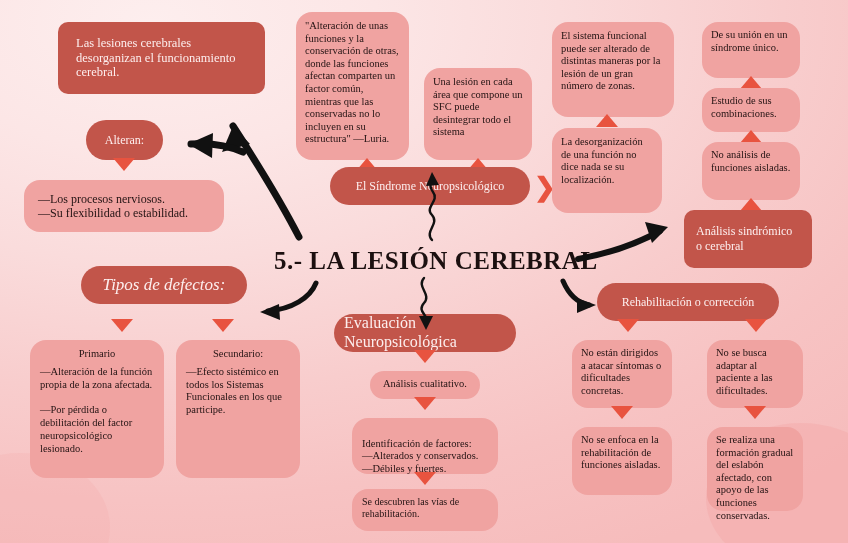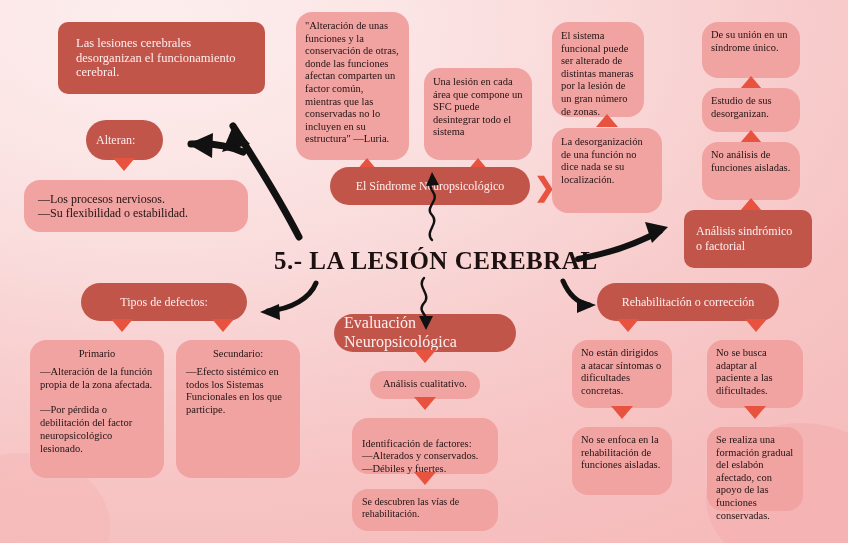--- a/index.html
+++ b/index.html
@@ -47,76 +47,76 @@
 
 <div id="canvas">
 
   <div class="blob b1"></div>
   <div class="blob b2"></div>
 
   <div class="node dark ctr" style="left:58px;top:22px;width:207px;height:72px;padding:14px 18px;font-size:12.5px;text-align:left;display:flex;align-items:center;">
     <span>Las lesiones cerebrales desorganizan el funcionamiento cerebral.</span>
   </div>
 
-  <div class="node dark ctr" style="left:86px;top:120px;width:77px;height:40px;font-size:12px;display:flex;align-items:center;border-radius:20px;">
+  <div class="node dark ctr" style="left:86px;top:120px;width:77px;height:40px;font-size:12px;display:flex;align-items:center;justify-content:center;border-radius:20px;">
     <span>Alteran:</span>
   </div>
   <div class="tri down" style="left:113px;top:158px;"></div>
 
-  <div class="node light" style="left:24px;top:180px;width:224px;height:52px;padding:10px 14px;font-size:12px;display:flex;align-items:center;white-space:pre-line;">
+  <div class="node light" style="left:24px;top:180px;width:200px;height:52px;padding:10px 14px;font-size:12px;display:flex;align-items:center;white-space:pre-line;">
     <span>—Los procesos nerviosos.
 —Su flexibilidad o estabilidad.</span>
   </div>
 
   <div class="node light" style="left:296px;top:12px;width:113px;height:148px;padding:8px 9px;font-size:10.5px;line-height:1.2;">
     <span>"Alteración de unas funciones y la conservación de otras, donde las funciones afectan comparten un factor común, mientras que las conservadas no lo incluyen en su estructura" —Luria.</span>
   </div>
   <div class="tri up" style="left:356px;top:158px;"></div>
 
   <div class="node light" style="left:424px;top:68px;width:108px;height:92px;padding:8px 9px;font-size:10.5px;line-height:1.2;">
     <span>Una lesión en cada área que compone un SFC puede desintegrar todo el sistema</span>
   </div>
   <div class="tri up" style="left:467px;top:158px;"></div>
 
   <div class="node dark" style="left:330px;top:167px;width:200px;height:38px;border-radius:19px;font-size:12px;display:flex;align-items:center;justify-content:center;">
     <span>El Síndrome Neuropsicológico</span>
   </div>
   <div class="chev" style="left:534px;top:174px;">❯❯</div>
 
-  <div class="node light" style="left:552px;top:22px;width:92px;height:95px;padding:8px 9px;font-size:10.5px;line-height:1.2;">
+  <div class="node light" style="left:552px;top:22px;width:122px;height:95px;padding:8px 9px;font-size:10.5px;line-height:1.2;">
     <span>El sistema funcional puede ser alterado de distintas maneras por la lesión de un gran número de zonas.</span>
   </div>
   <div class="tri up" style="left:596px;top:114px;"></div>
 
   <div class="node light" style="left:552px;top:128px;width:110px;height:85px;padding:8px 9px;font-size:10.5px;line-height:1.2;">
     <span>La desorganización de una función no dice nada se su localización.</span>
   </div>
 
   <div class="node light" style="left:702px;top:22px;width:98px;height:56px;padding:7px 9px;font-size:10.5px;line-height:1.2;">
     <span>De su unión en un síndrome único.</span>
   </div>
   <div class="tri up" style="left:740px;top:76px;"></div>
 
   <div class="node light" style="left:702px;top:88px;width:98px;height:44px;padding:7px 9px;font-size:10.5px;line-height:1.2;">
-    <span>Estudio de sus desorganizan.</span>
+    <span>Estudio de sus combinaciones.</span>
   </div>
   <div class="tri up" style="left:740px;top:130px;"></div>
 
   <div class="node light" style="left:702px;top:142px;width:98px;height:58px;padding:7px 9px;font-size:10.5px;line-height:1.2;">
     <span>No análisis de funciones aisladas.</span>
   </div>
   <div class="tri up" style="left:740px;top:198px;"></div>
 
   <div class="node dark" style="left:684px;top:210px;width:128px;height:58px;padding:8px 12px;font-size:12px;line-height:1.22;display:flex;align-items:center;">
-    <span>Análisis sindrómico o factorial</span>
+    <span>Análisis sindrómico o cerebral</span>
   </div>
 
   <div class="title" style="left:274px;top:247px;">5.- LA LESIÓN CEREBRAL</div>
 
-  <div class="node dark" style="left:81px;top:283px;width:166px;height:38px;border-radius:19px;font-size:12px;display:flex;align-items:center;justify-content:center;">
+  <div class="node dark" style="left:81px;top:266px;width:166px;height:38px;border-radius:19px;font-size:17px;display:flex;align-items:center;justify-content:center;font-style:italic;">
     <span>Tipos de defectos:</span>
   </div>
   <div class="tri down" style="left:111px;top:319px;"></div>
   <div class="tri down" style="left:212px;top:319px;"></div>
 
   <div class="node light" style="left:30px;top:340px;width:134px;height:138px;padding:8px 10px;font-size:10.5px;line-height:1.22;">
     <span class="ttl">Primario</span>
     <span style="white-space:pre-line;">—Alteración de la función propia de la zona afectada.
 
 —Por pérdida o debilitación del factor neuropsicológico lesionado.</span>

